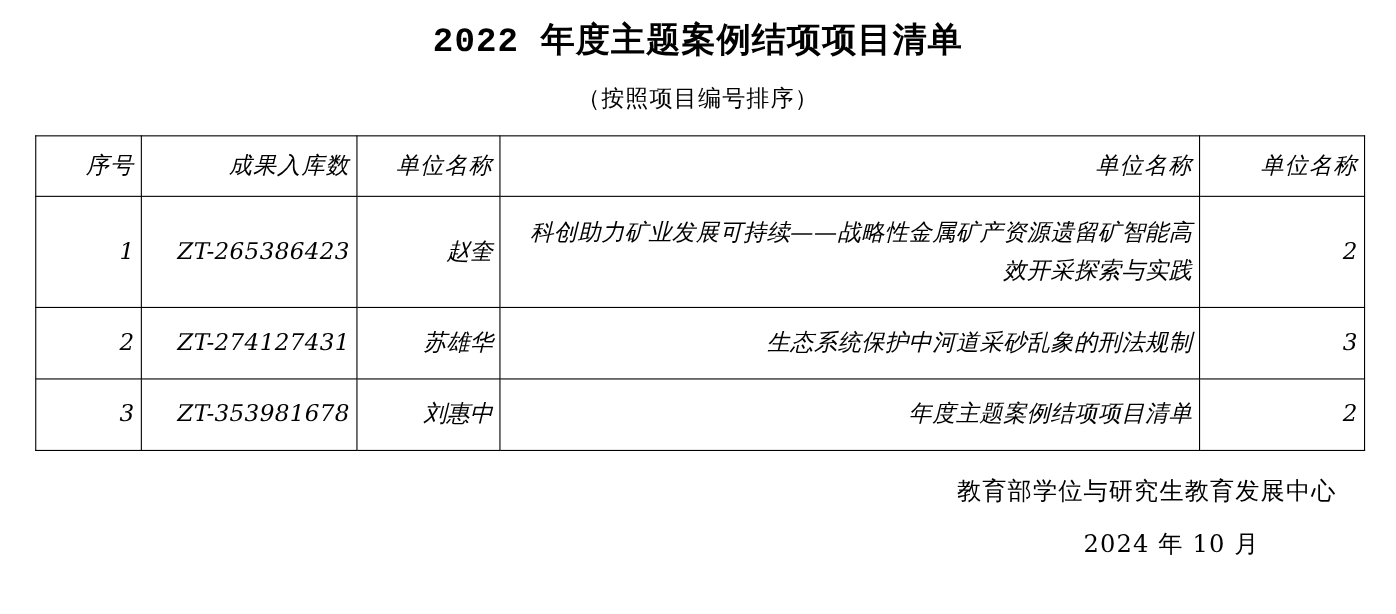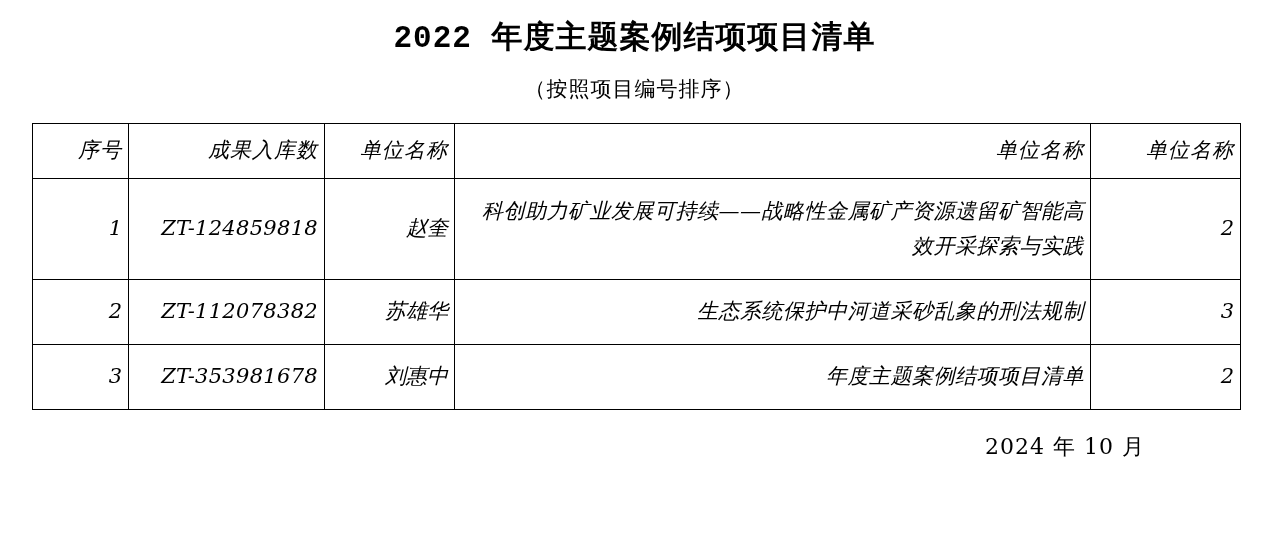--- a/index.html
+++ b/index.html
@@ -121,39 +121,40 @@
         <th>序号</th>
         <th>成果入库数</th>
         <th>单位名称</th>
         <th>单位名称</th>
         <th>单位名称</th>
       </tr>
     </thead>
     <tbody>
       <tr class="row-tall">
         <td>1</td>
-        <td class="code-cell">ZT-124859818</td>
+        <td class="code-cell">ZT-265386423</td>
         <td>赵奎</td>
         <td class="name-cell">科创助力矿业发展可持续——战略性金属矿产资源遗留矿智能高效开采探索与实践</td>
         <td>2</td>
       </tr>
       <tr class="row-short">
         <td>2</td>
-        <td class="code-cell">ZT-112078382</td>
+        <td class="code-cell">ZT-274127431</td>
         <td>苏雄华</td>
         <td class="name-cell">生态系统保护中河道采砂乱象的刑法规制</td>
         <td>3</td>
       </tr>
       <tr class="row-short">
         <td>3</td>
         <td class="code-cell">ZT-353981678</td>
         <td>刘惠中</td>
         <td class="name-cell">年度主题案例结项项目清单</td>
         <td>2</td>
       </tr>
     </tbody>
   </table>
 
   <div class="footer">
+    <div class="footer-org">教育部学位与研究生教育发展中心</div>
     <div class="footer-date">2024 年 10 月</div>
   </div>
 
 </div>
 
 </body></html>

